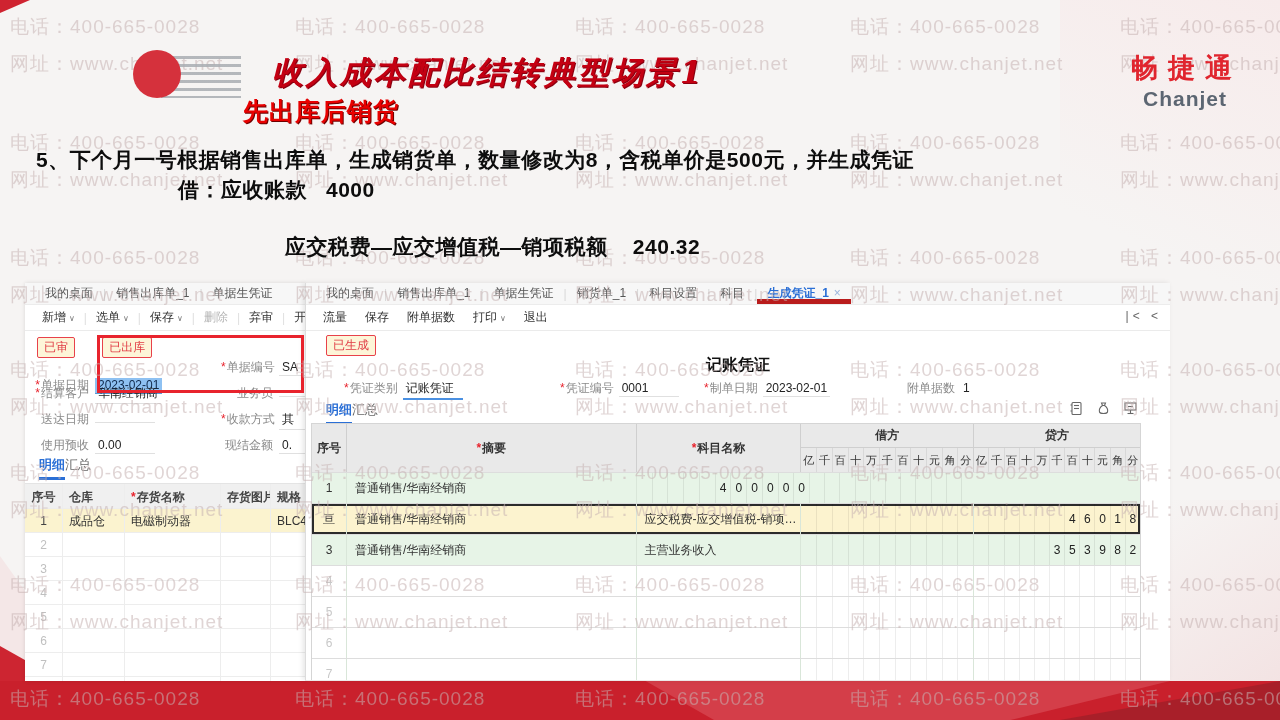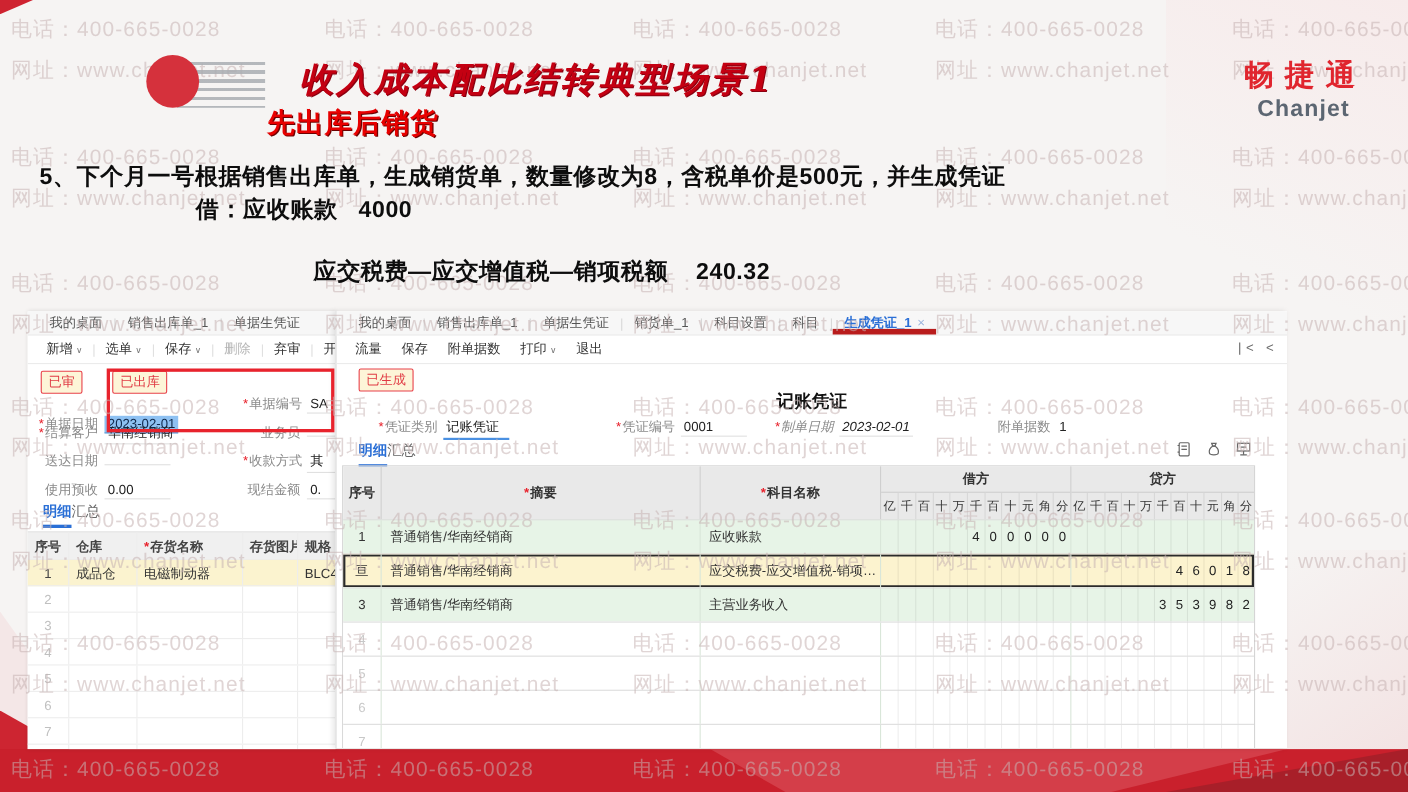--- a/index.html
+++ b/index.html
@@ -269,21 +269,21 @@
         <span class="tbi">退出</span>
       </div>
     <div class="navicons"><span>|&lt;</span> <span>&lt;</span></div>
     <div style="position:absolute;left:20px;top:52px;">
       <span class="badge">已生成</span>
     </div>
     <div style="position:absolute;left:0;top:72px;width:100%;text-align:center;font-size:16px;font-weight:bold;color:#111;">记账凭证</div>
     <div id="rw-fields">
         <div class="fieldrow" style="left: 38px; top: 97px;"><span class="flabel" style="margin-right: 5px;"><span class="req">*</span>凭证类别</span><span class="fvalue focus">记账凭证</span></div>
         <div class="fieldrow" style="left: 254px; top: 97px;"><span class="flabel" style="margin-right: 5px;"><span class="req">*</span>凭证编号</span><span class="fvalue">0001</span></div>
-        <div class="fieldrow" style="left: 398px; top: 97px; font-style: italic;"><span class="flabel" style="margin-right: 5px;"><span class="req">*</span>制单日期</span><span class="fvalue">2023-02-01</span></div>
+        <div class="fieldrow" style="left: 398px; top: 97px;"><span class="flabel" style="margin-right: 5px;"><span class="req">*</span>制单日期</span><span class="fvalue">2023-02-01</span></div>
         <div class="fieldrow" style="left: 601px; top: 97px;"><span class="flabel" style="margin-right: 5px;">附单据数</span><span class="fvalue noline">1</span></div>
       </div>
     <div class="dtabs" style="left:20px; top:118px;" id="rw-dtabs">
         <span class="dtab active">明细</span>
         <span class="dtab">汇总</span>
       </div>
     <div class="corner-icons" style="right:32px; top:118px;" id="rw-icons">
         <span>
           <svg width="15" height="15" viewBox="0 0 15 15" fill="none" stroke="#666" stroke-width="1.1">
             <rect x="3" y="1.5" width="9" height="12" rx="1"></rect>
@@ -342,21 +342,20 @@
               <div class="dcell">十</div>
               <div class="dcell">元</div>
               <div class="dcell">角</div>
               <div class="dcell">分</div>
             </div>
           </div>
         </div>
         <div class="vrow green">
           <div class="v-seq">1</div>
           <div class="v-sum">普通销售/华南经销商</div>
-          <div class="v-acc">应收账款</div>
           <div class="v-deb">
             <div class="dg"></div>
             <div class="dg"></div>
             <div class="dg"></div>
             <div class="dg"></div>
             <div class="dg"></div>
             <div class="dg">4</div>
             <div class="dg">0</div>
             <div class="dg">0</div>
             <div class="dg">0</div>

